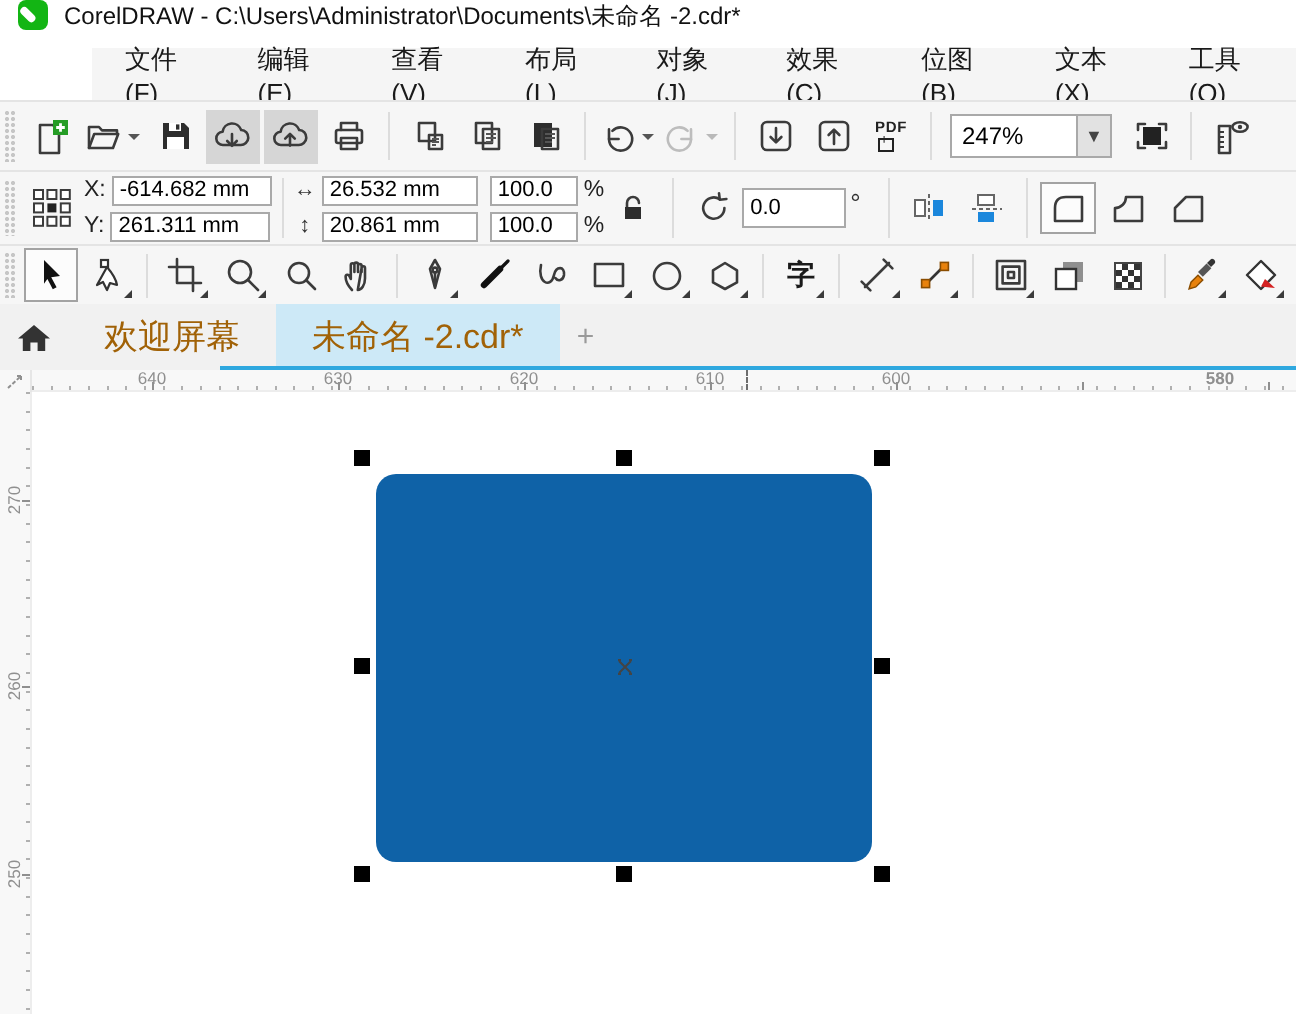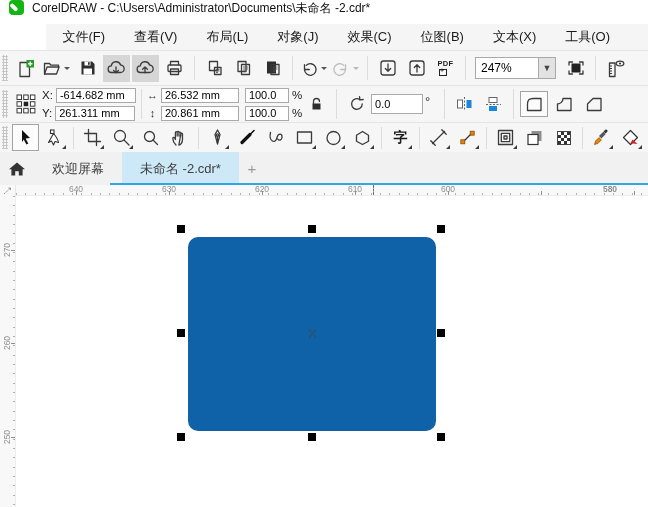--- a/index.html
+++ b/index.html
@@ -46,21 +46,21 @@
   .plabel { font-size:11.5px; color:#222; }
   input.pfield { height:15px; border:1px solid #a9a9a9; background:#fff; font-size:11px; padding:0 3px; font-family:inherit; outline:none; }
   .w80 { width:80px; } .w78 { width:78px; } .w44 { width:44px; } .w52 { width:52px; }
   .dim-arrow { font-size:11px; color:#333; width:11px; text-align:center; }
   .degree { font-size:13px; color:#333; margin-left:2px; margin-top:-6px; }
   .cornerbtn { width:28px; height:26px; }
 
   
   .tabbar { height:33px; flex:0 0 33px; background:#f1f1f1; display:flex; align-items:stretch; position:relative; }
   .home-btn { width:34px; display:flex; align-items:center; justify-content:center; }
-  .tab { display:flex; align-items:center; padding:0 18px; font-size:13px; color:#404040; }
+  .tab { display:flex; align-items:center; padding:0 18px; font-size:17px; color:#a16207; }
   .tab.active { background:#cde9f7; }
   .plus-btn { width:26px; display:flex; align-items:center; justify-content:center; font-size:15px; color:#9a9a9a; }
   .tab-underline { position:absolute; left:110px; right:0; bottom:0; height:2px; }
 
   
   .hruler { height:11px; flex:0 0 11px; background:#f8f8f8; position:relative; border-bottom:1px solid #ededed;
     background-image:repeating-linear-gradient(to right,#b0b0b0 0 1px,transparent 1px 9.33px);
     background-size:calc(100% - 16px) 2px; background-position:16px 8px; background-repeat:no-repeat; }
   .ruler-corner { position:absolute; left:0; top:0; width:16px; height:11px; background:#f8f8f8; border-right:1px solid #e6e6e6; display:flex; align-items:center; justify-content:center; }
   .hlabel { position:absolute; top:0; font-size:8.5px; color:#8f8f8f; transform:translateX(-50%); line-height:8px; }
@@ -80,20 +80,21 @@
 </head>
 <body>
 
 <div class="titlebar">
   <div class="logo"></div>
   <div class="title-text">CorelDRAW - C:\Users\Administrator\Documents\未命名 -2.cdr*</div>
 </div>
 
 <div class="menubar">
   <div class="menu-item">文件(F)</div>
+  <div class="menu-item">编辑(E)</div>
   <div class="menu-item">查看(V)</div>
   <div class="menu-item">布局(L)</div>
   <div class="menu-item">对象(J)</div>
   <div class="menu-item">效果(C)</div>
   <div class="menu-item">位图(B)</div>
   <div class="menu-item">文本(X)</div>
   <div class="menu-item">工具(O)</div>
 </div>
 
 <div class="toolbar tb1">

